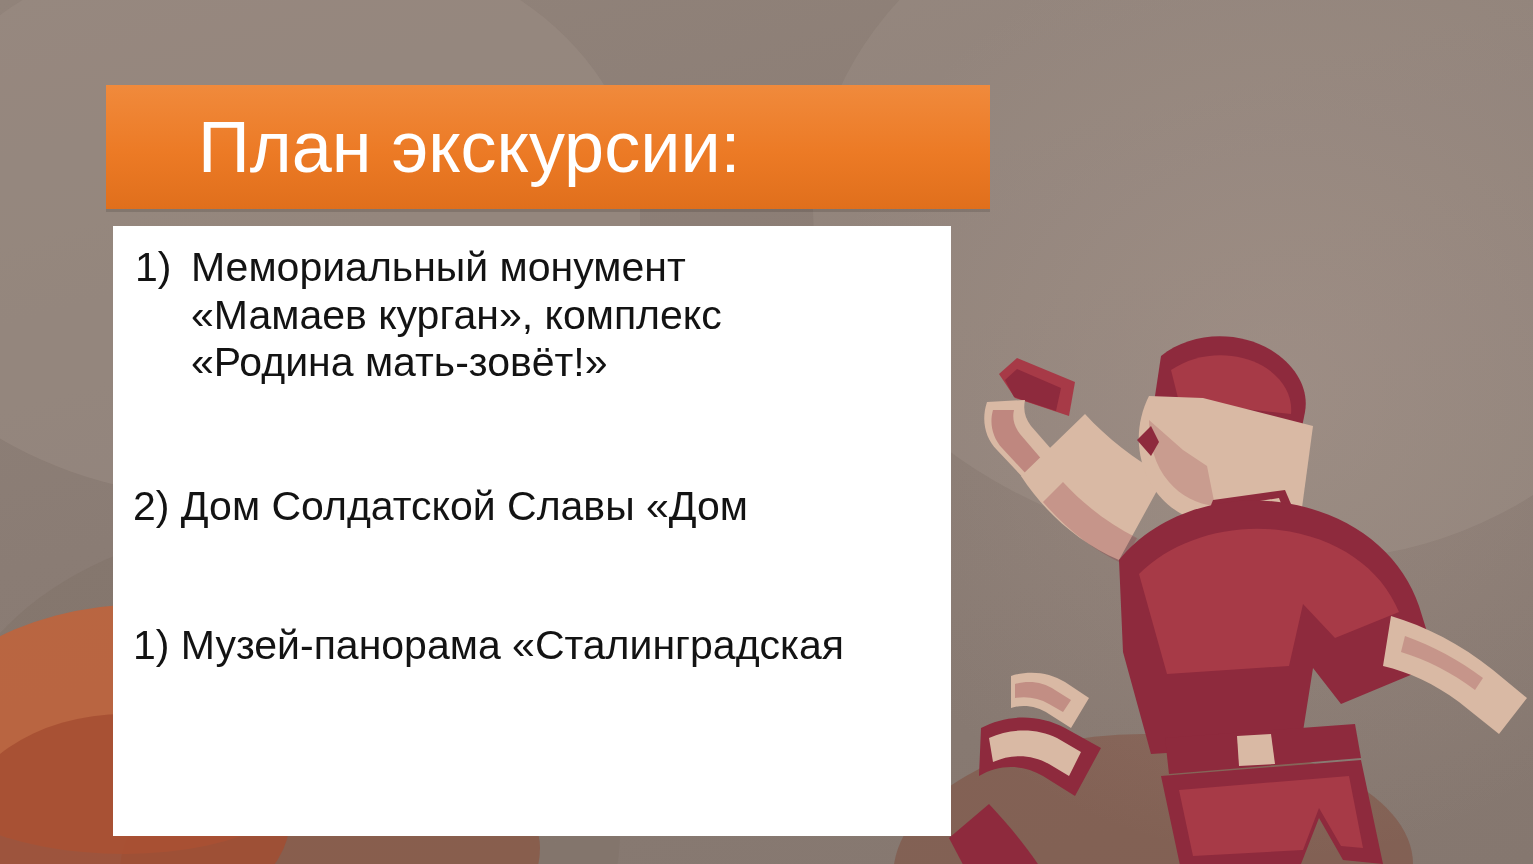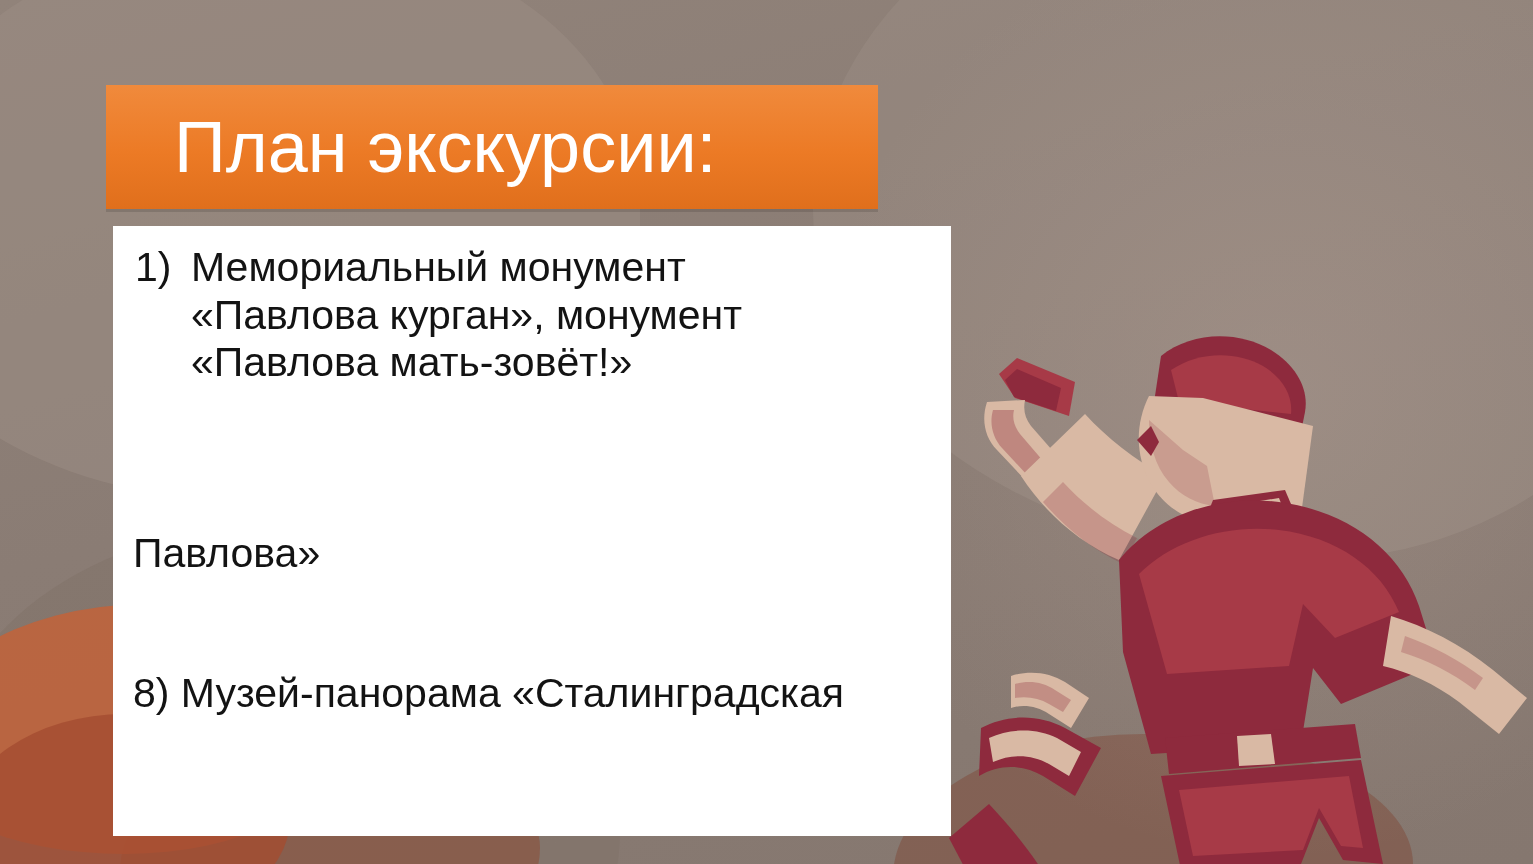--- a/index.html
+++ b/index.html
@@ -114,27 +114,27 @@
     bottom: 0;
     width: 640px;
     height: 620px;
   }
 
   
   .title-bar {
     position: absolute;
     left: 106px;
     top: 85px;
-    width: 772px;
+    width: 884px;
     height: 124px;
     background: linear-gradient(180deg, #f08a3c 0%, #ec7a25 55%, #e06f1c 100%);
     box-shadow: 0 3px 0 rgba(0,0,0,.12);
     display: flex;
     align-items: center;
-    padding-left: 68px;
+    padding-left: 92px;
     box-sizing: border-box;
   }
   .title-text {
     color: #ffffff;
     font-size: 72px;
     line-height: 1;
     font-weight: 400;
     letter-spacing: 0px;
     white-space: nowrap;
   }
@@ -236,34 +236,33 @@
     <span class="title-text">План экскурсии:</span>
   </div>
 
   <div class="body-card">
     <ul class="body-list">
 
       <li class="li-block li-1">
         <span class="marker">1)</span>
         <span class="content">
           <span>Мемориальный монумент</span><br>
-          <span>«Павлова курган», монумент</span><br>
-          <span>«Павлова мать-зовёт!»</span>
+          <span>«Мамаев курган», комплекс</span><br>
+          <span>«Родина мать-зовёт!»</span>
         </span>
       </li>
 
       <li class="gap-a"></li>
 
       <li class="li-block li-2">
-        <br>
-        <span>Павлова»</span>
+        <span>2) Дом Солдатской Славы «Дом</span><br>
       </li>
 
       <li class="gap-b"></li>
 
       <li class="li-block li-3">
-        <span>8) Музей-панорама «Сталинградская</span><br>
+        <span>1) Музей-панорама «Сталинградская</span><br>
       </li>
 
     </ul>
   </div>
 
 </div>
 
 </body></html>

